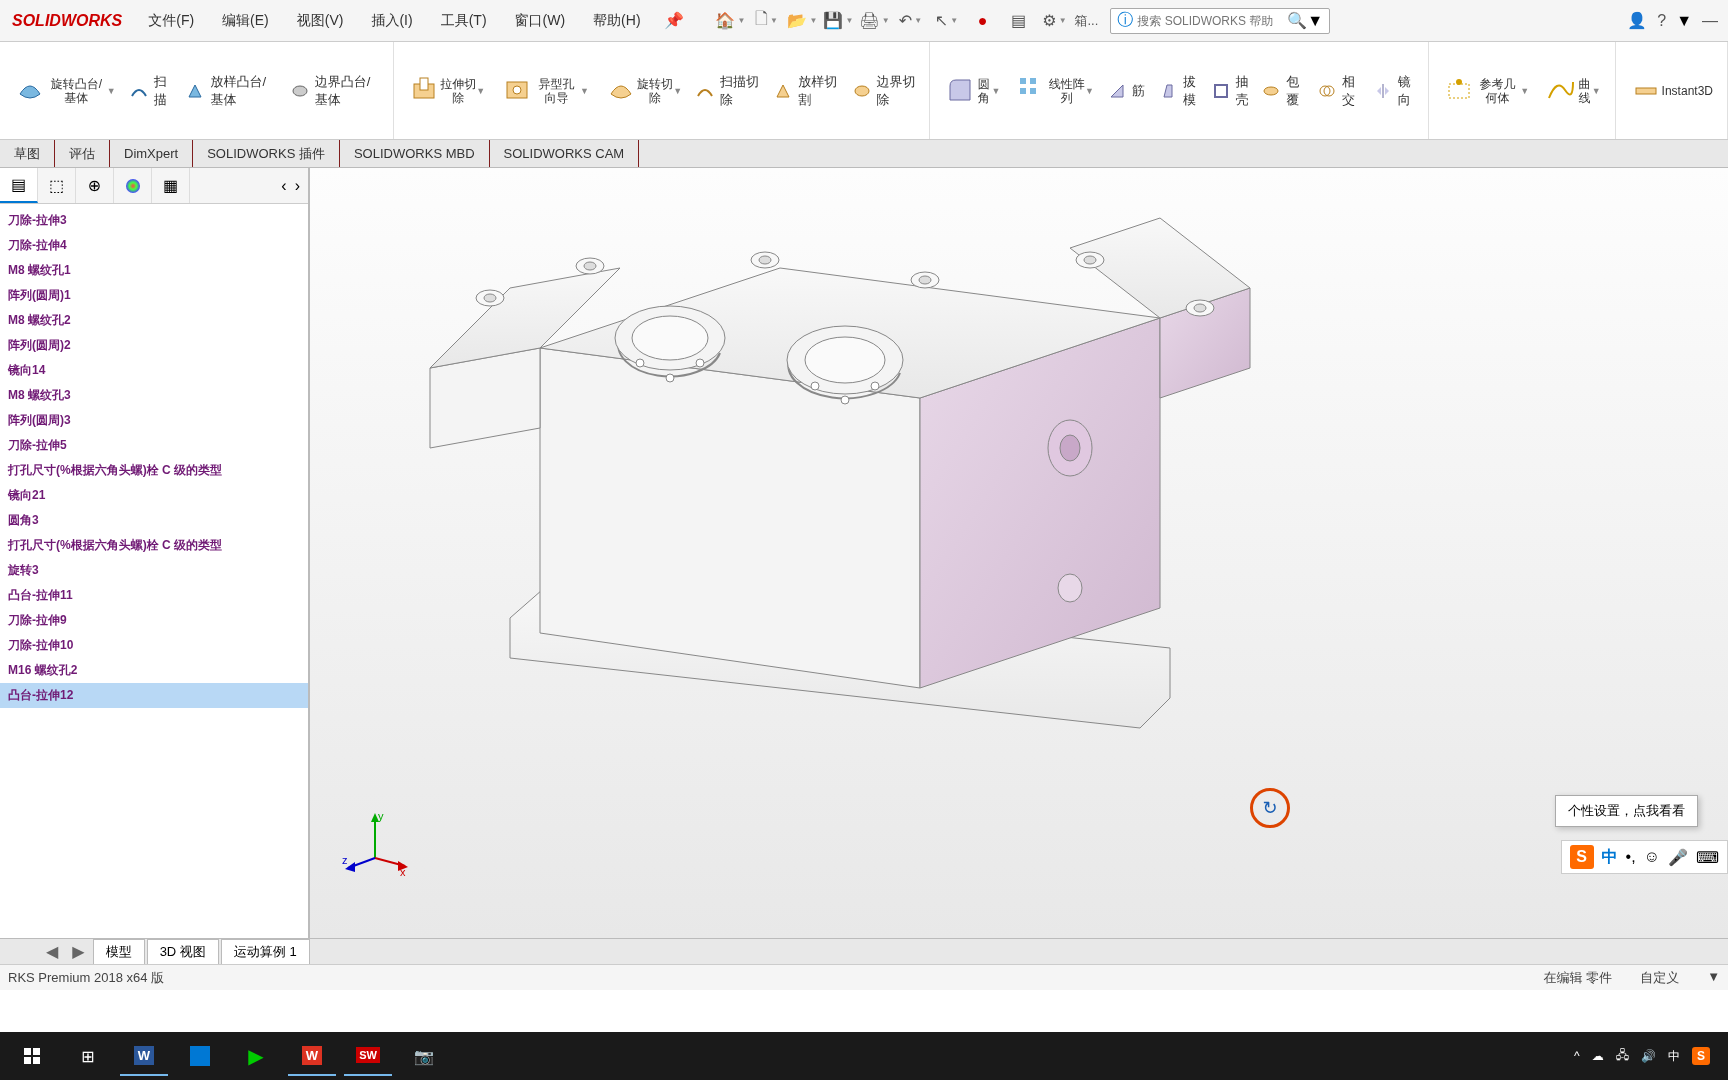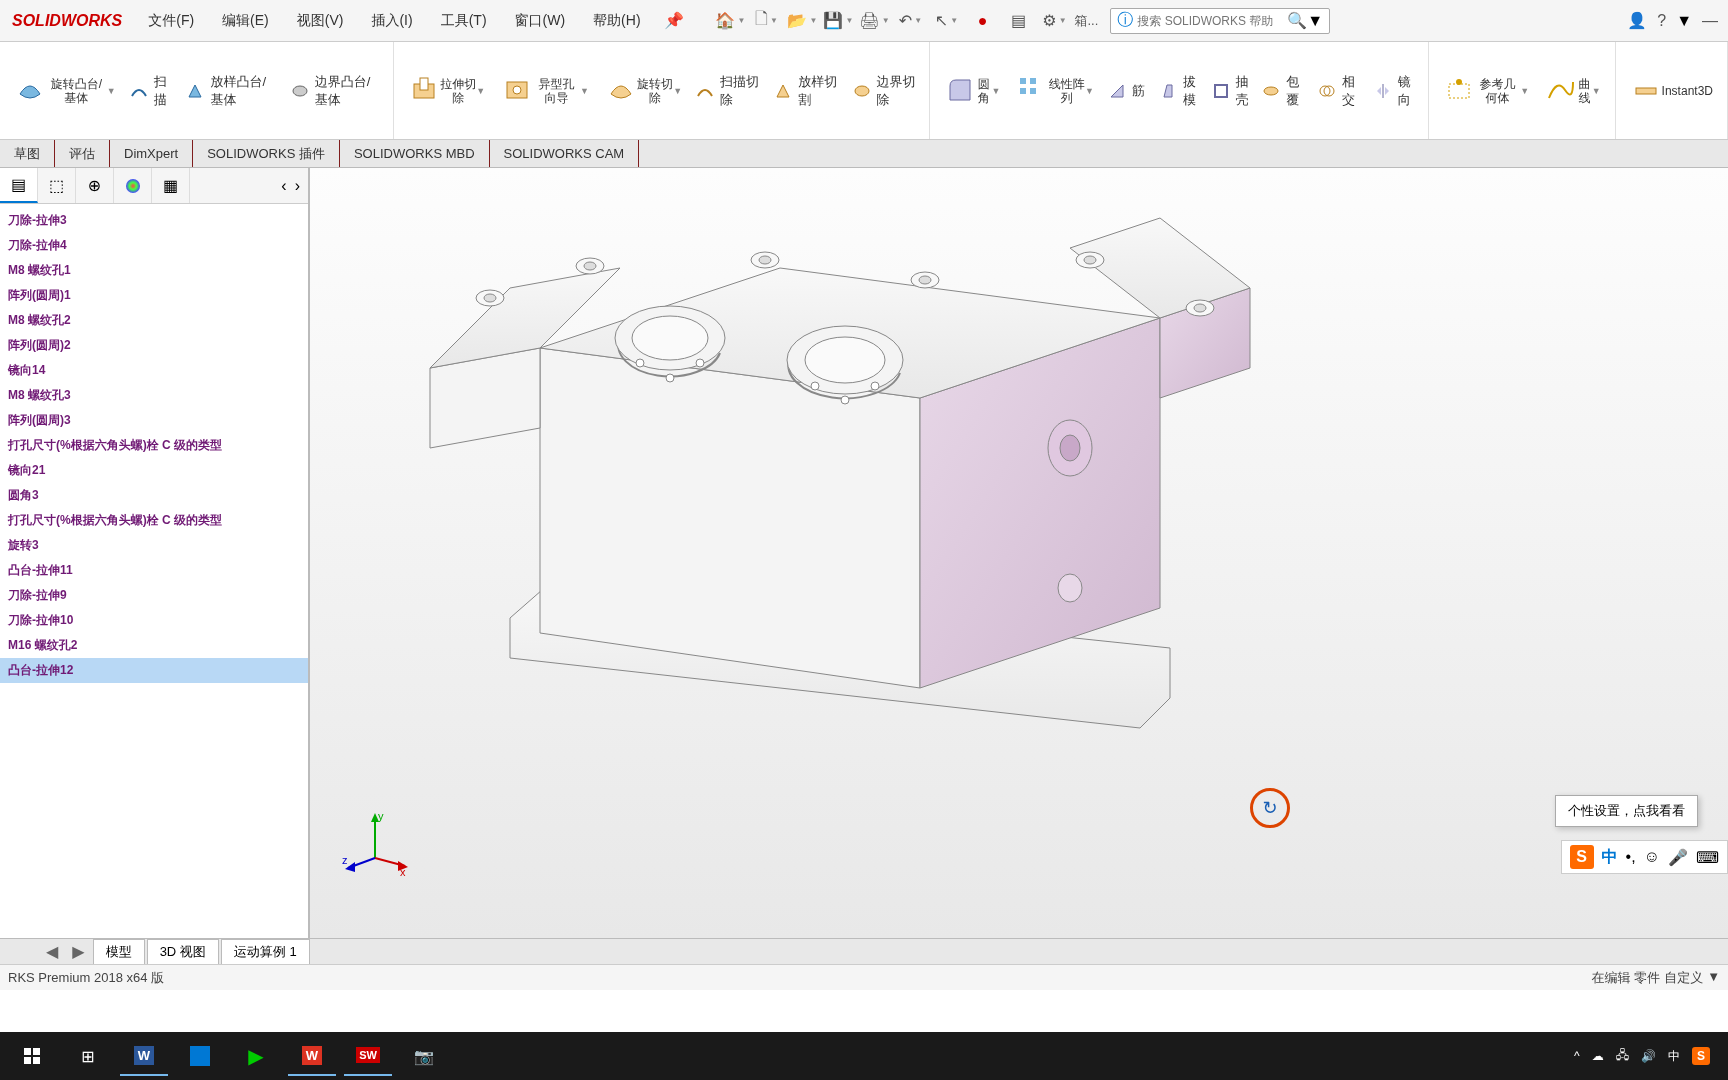--- a/index.html
+++ b/index.html
@@ -52,21 +52,21 @@
 .model-svg { position: absolute; top: 20px; left: 60px; }
 .triad { position: absolute; bottom: 60px; left: 30px; }
 .rotate-cursor { position: absolute; top: 620px; left: 940px; width: 40px; height: 40px; border: 3px solid #d40; border-radius: 50%; display: flex; align-items: center; justify-content: center; color: #1a5fb4; font-size: 18px; }
 
 
 .bottom-tabs { height: 26px; display: flex; align-items: center; background: #e8e8e8; border-top: 1px solid #bbb; padding-left: 40px; gap: 2px; }
 .bottom-tab { padding: 0 12px; height: 100%; display: flex; align-items: center; font-size: 13px; background: #fff; border: 1px solid #bbb; border-bottom: none; cursor: pointer; text-align: center; }
 
 
 .status-bar { height: 26px; display: flex; align-items: center; background: #f5f5f5; border-top: 1px solid #ccc; font-size: 13px; color: #444; padding: 0 8px; }
-.status-right { margin-left: auto; display: flex; gap: 4px; }
+.status-right { margin-left: auto; display: flex; gap: 28px; }
 
 
 .popup-tip { position: absolute; right: 30px; top: 795px; background: #fff; border: 1px solid #aaa; padding: 6px 12px; font-size: 13px; box-shadow: 2px 2px 6px rgba(0,0,0,0.2); }
 .ime-bar { position: absolute; right: 0; top: 840px; display: flex; align-items: center; gap: 8px; background: #fff; border: 1px solid #ccc; padding: 4px 8px; }
 .ime-s { background: #ff6a00; color: #fff; width: 24px; height: 24px; display: flex; align-items: center; justify-content: center; font-weight: bold; border-radius: 3px; }
 
 
 .vp-arrows { position: absolute; top: 184px; right: 12px; display: flex; gap: 8px; color: #666; }
 
 
@@ -389,20 +389,21 @@
     <div class="tree" id="feature-tree">
         <div class="tree-item">刀除-拉伸3</div>
         <div class="tree-item">刀除-拉伸4</div>
         <div class="tree-item">M8 螺纹孔1</div>
         <div class="tree-item">阵列(圆周)1</div>
         <div class="tree-item">M8 螺纹孔2</div>
         <div class="tree-item">阵列(圆周)2</div>
         <div class="tree-item">镜向14</div>
         <div class="tree-item">M8 螺纹孔3</div>
         <div class="tree-item">阵列(圆周)3</div>
+        <div class="tree-item">刀除-拉伸5</div>
         <div class="tree-item">打孔尺寸(%根据六角头螺)栓 C 级的类型</div>
         <div class="tree-item">镜向21</div>
         <div class="tree-item">圆角3</div>
         <div class="tree-item">打孔尺寸(%根据六角头螺)栓 C 级的类型</div>
         <div class="tree-item">旋转3</div>
         <div class="tree-item">凸台-拉伸11</div>
         <div class="tree-item">刀除-拉伸9</div>
         <div class="tree-item">刀除-拉伸10</div>
         <div class="tree-item">M16 螺纹孔2</div>
         <div class="tree-item selected">凸台-拉伸12</div>

